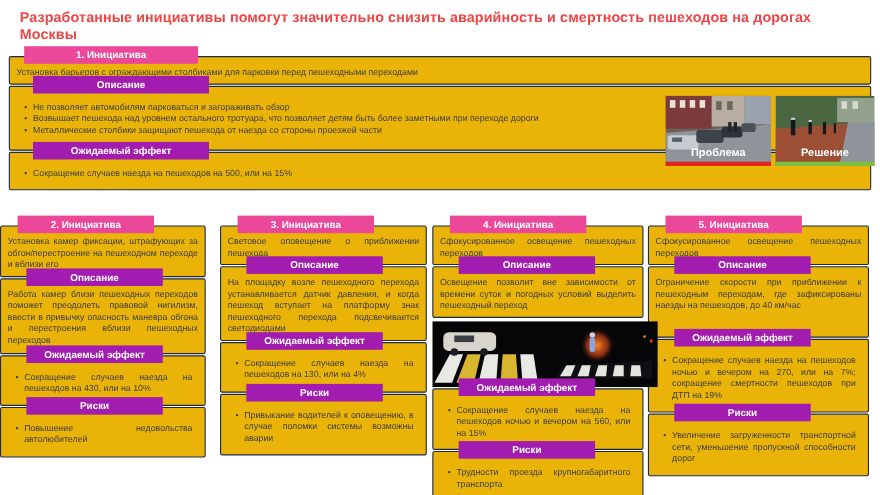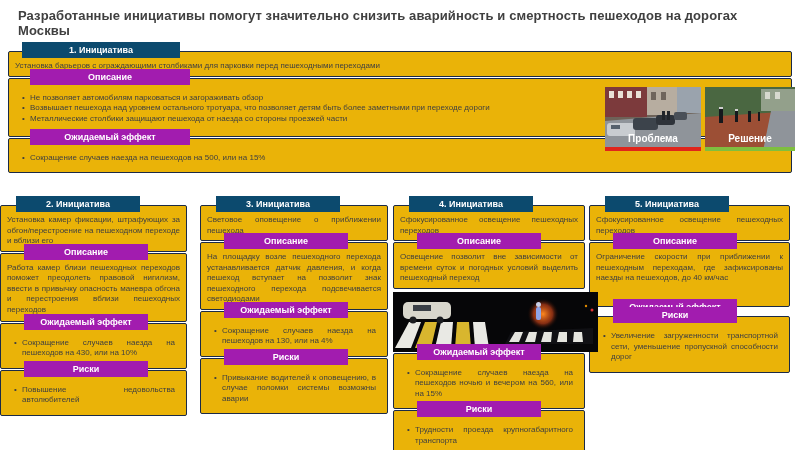--- a/index.html
+++ b/index.html
@@ -2,31 +2,31 @@
 <html lang="ru"><head>
 <meta charset="utf-8">
 <style>
   html,body { margin:0; padding:0; }
   body {
     width:800px; height:450px; position:relative; overflow:hidden;
     background:#ffffff; font-family:"Liberation Sans", sans-serif; color:#404040;
   }
   .slide-title {
     position:absolute; left:18px; top:8px; width:770px;
-    font-size:13px; font-weight:700; color:#404040; letter-spacing:0.1px;
+    font-size:13px; font-weight:700; color:#ef4444; letter-spacing:0.1px;
   }
   
   .sec { position:relative; }
   .tab {
     position:relative; z-index:5; height:16px; line-height:16px;
     text-align:center; color:#ffffff; font-size:9px; font-weight:700;
     margin-top:-8px; margin-bottom:-7px;
   }
   .sec.first .tab { margin-top:0; }
-  .tab.dark { background:#0c4a6e;text-align:center; }
+  .tab.dark { background:#ec4899;text-align:center; }
   .tab.blue { background:#a21caf; }
   .box {
     position:relative; z-index:1; background:#eab308;
     border:1.2px solid #1b2a47; border-radius:2px;
     padding:9px 6px 4px 6px; font-size:8px; line-height:10.5px; color:#404040;
   }
   .box p { margin:0; }
   .just { text-align:justify; }
   ul.bul { list-style:none; margin:5px; padding:0; }
   ul.bul li { position:relative; padding-left:10px; margin:0; text-align:justify; }
@@ -158,21 +158,21 @@
 <div class="col col-3">
   <div class="sec first">
     <div class="tab dark">3. Инициатива</div>
     <div class="box">
       <p class="just">Световое оповещение о приближении пешехода</p>
     </div>
   </div>
   <div class="sec">
     <div class="tab blue">Описание</div>
     <div class="box">
-      <p class="just">На площадку возле пешеходного перехода устанавливается датчик давления, и когда пешеход вступает на позволит знак пешеходного перехода подсвечивается светодиодами</p>
+      <p class="just">На площадку возле пешеходного перехода устанавливается датчик давления, и когда пешеход вступает на платформу знак пешеходного перехода подсвечивается светодиодами</p>
     </div>
   </div>
   <div class="sec">
     <div class="tab blue">Ожидаемый эффект</div>
     <div class="box">
       <ul class="bul">
           <li>Сокращение случаев наезда на пешеходов на 130, или на 4%</li>
         </ul>
     </div>
   </div>
@@ -259,20 +259,25 @@
     </div>
   </div>
   <div class="sec">
     <div class="tab blue">Описание</div>
     <div class="box clip5">
       <p class="just">Ограничение скорости при приближении к пешеходным переходам, где зафиксированы наезды на пешеходов, до 40 км/час</p>
     </div>
   </div>
   <div class="sec">
     <div class="tab blue">Ожидаемый эффект</div>
+    <div class="box">
+      <ul class="bul">
+          <li>Сокращение случаев наезда на пешеходов ночью и вечером на 270, или на 7%; сокращение смертности пешеходов при ДТП на 19%</li>
+        </ul>
+    </div>
   </div>
   <div class="sec">
     <div class="tab blue">Риски</div>
     <div class="box">
       <ul class="bul">
           <li>Увеличение загруженности транспортной сети, уменьшение пропускной способности дорог</li>
         </ul>
     </div>
   </div>
 </div>

